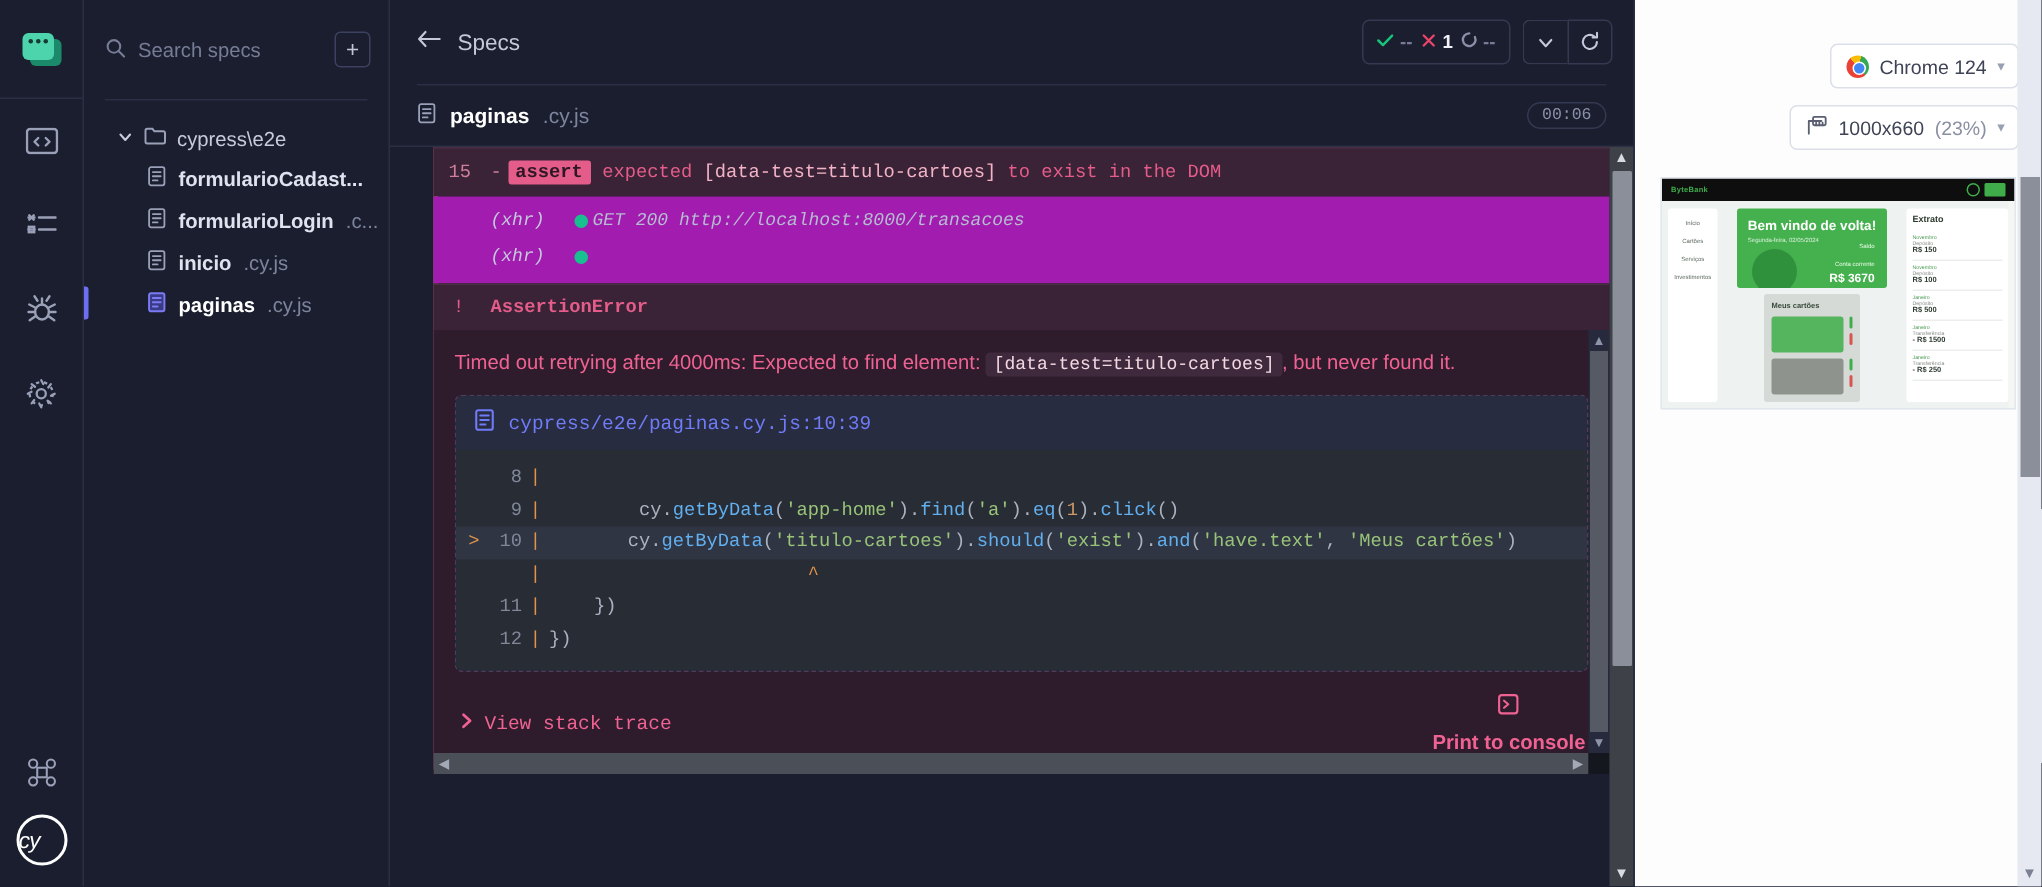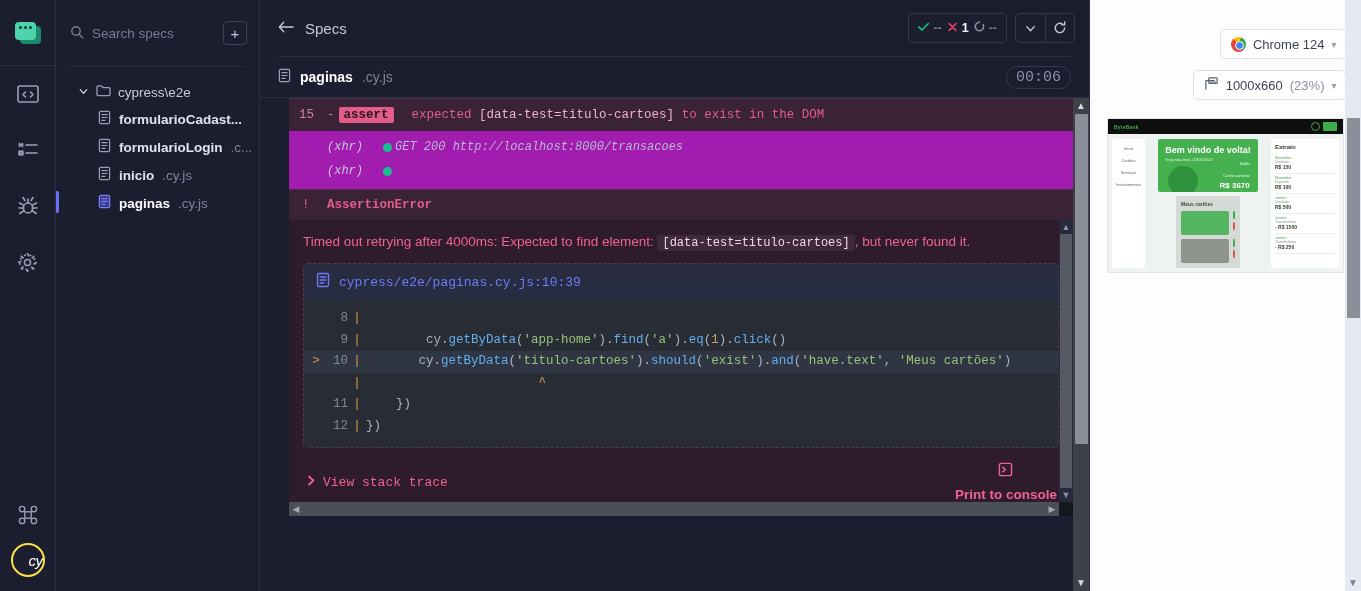--- a/index.html
+++ b/index.html
@@ -39,22 +39,22 @@
   .rail-logo .dots { position: absolute; left: 4px; top: 4px; display: flex; gap: 2px; }
   .rail-logo .dots i { width: 3px; height: 3px; background: #173a33; border-radius: 50%; display: block; }
   .rail-btn {
     width: 56px; height: 56px;
     display: flex; align-items: center; justify-content: center;
     color: #9aa0b8; cursor: pointer;
   }
   .rail-spacer { flex: 1; }
   .rail-cy {
     width: 34px; height: 34px; border-radius: 50%;
-    border: 2px solid #fde047; margin-bottom: 14px;
-    display: flex; align-items: center; justify-content: flex-end;
+    border: 2px solid #ffffff; margin-bottom: 14px;
+    display: flex; align-items: center; justify-content: flex-start;
     color: #ffffff; font-size: 15px; font-style: italic; letter-spacing: -0.5px;
     cursor: pointer;
   }
 
   
   .specs-pane {
     width: 204px; height: 591px; background: #1b1e2e;
     border-right: 1px solid #2b2e45; flex: none;
     display: flex; flex-direction: column;
   }
@@ -134,21 +134,21 @@
   .runner-hdr-line { height: 1px; background: #2b2e45; margin: 0 18px; }
 
   .spec-title-row {
     height: 40px; display: flex; align-items: center; gap: 9px;
     padding: 0 18px; font-size: 14px;
   }
   .spec-title-row .fname { color: #ffffff; font-weight: bold; }
   .spec-title-row .fext  { color: #7d849e; }
   .duration-pill {
     margin-left: auto; border: 1px solid #343850; border-radius: 11px;
-    color: #8b91ab; font-size: 15px; padding: 2px 9px;
+    color: #8b91ab; font-size: 11px; padding: 2px 9px;
     font-family: "Liberation Mono", monospace;
   }
 
   
   .log-body {
     flex: 1; position: relative; overflow: hidden;
     border-top: 1px solid #2b2e45; margin-left: 0;
   }
   .log-inner {
     position: absolute; left: 0; top: 0; right: 16px; bottom: 0;
@@ -162,21 +162,21 @@
   .row-assert {
     background: #3a2336; border-top: 1px solid #4a2f44;
     display: flex; align-items: center; gap: 0;
     padding: 6px 10px 6px 10px; min-height: 33px;
     font-family: "Liberation Mono", monospace; font-size: 12.5px;
   }
   .row-assert .lineno { color: #cf7f9a; width: 28px; flex: none; }
   .row-assert .dash { color: #cf7f9a; margin-right: 4px; }
   .kw-assert {
     background: #e45c89; color: #2d1723; font-weight: bold;
-    padding: 1px 5px; border-radius: 2px; margin-right: 18px;
+    padding: 1px 5px; border-radius: 2px; margin-right: 8px;
   }
   .assert-txt { color: #e45c89; }
   .assert-txt .sel { color: #f3b3c6; }
 
   .xhr-zone { background: #a21caf; padding: 4px 0 6px 0; }
   .row-xhr {
     display: flex; align-items: center; gap: 0;
     padding: 5px 10px 5px 38px; font-size: 12px;
     font-family: "Liberation Mono", monospace; font-style: italic;
   }

